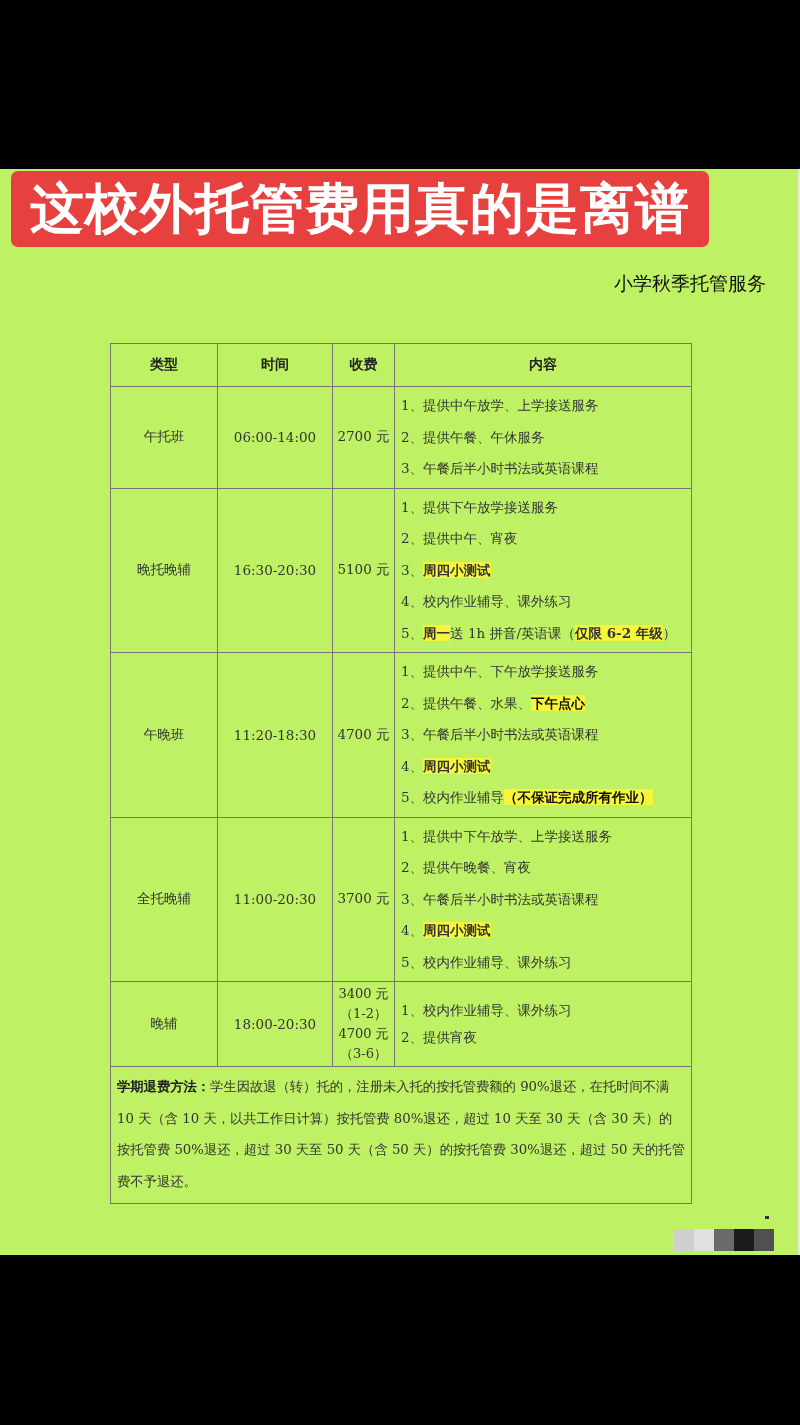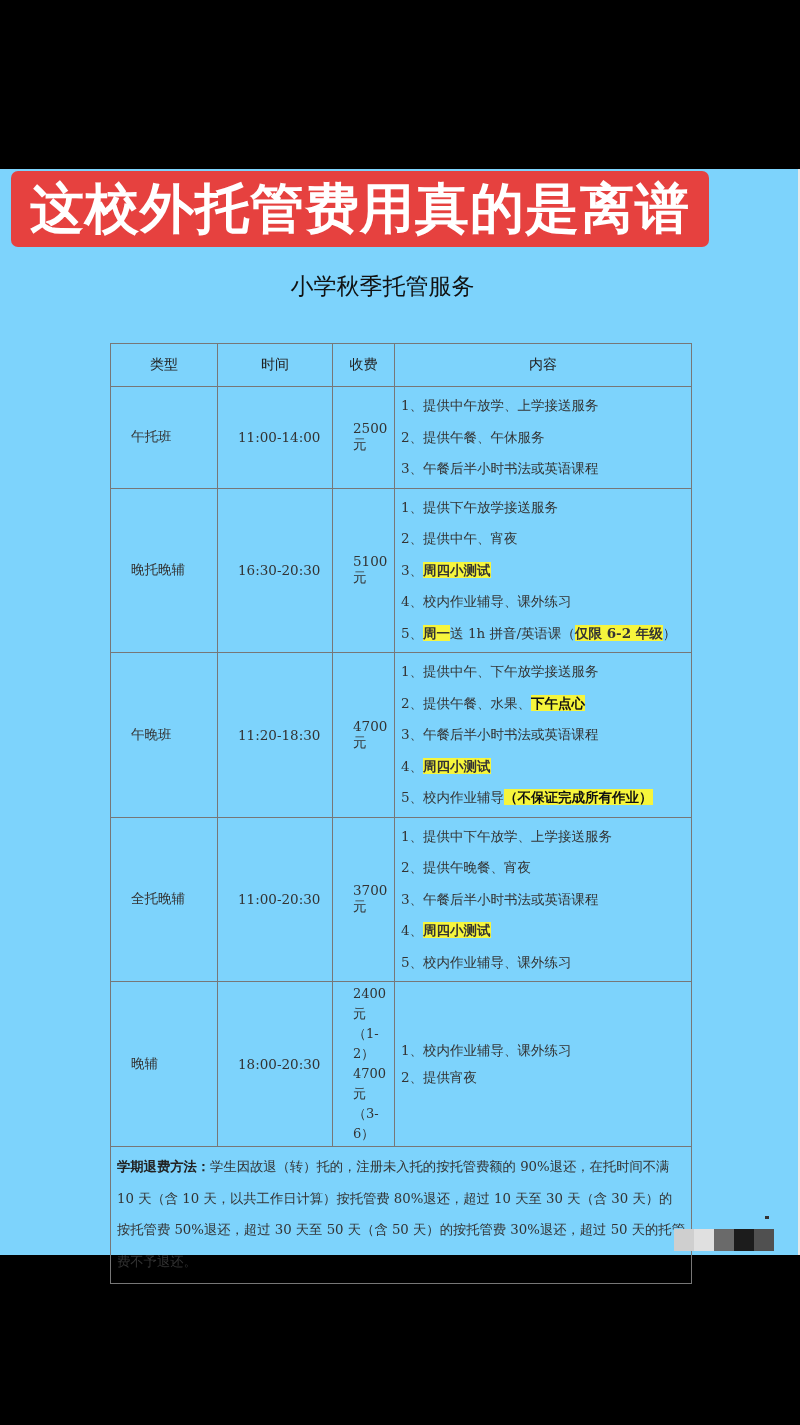--- a/index.html
+++ b/index.html
@@ -1,49 +1,49 @@
 <!DOCTYPE html>
 <html><head>
   <meta charset="utf-8">
   <style>
     * { box-sizing: border-box; margin: 0; padding: 0; }
     html, body { width: 800px; height: 1425px; background: #000; overflow: hidden; }
     body { position: relative; font-family: "DejaVu Serif", "Liberation Serif", serif; color: #222; }
 
     .page {
       position: absolute; left: 0; top: 169px; width: 800px; height: 1086px;
-      background: #7dd3fc; border-right: 2px solid #e8e8e8;
+      background: #bef264; border-right: 2px solid #e8e8e8;
     }
     .banner {
       position: absolute; left: 11px; top: 2px; width: 698px; height: 76px;
       background: #e6413f; border-radius: 7px;
       display: flex; align-items: center; justify-content: center;
     }
     .banner-text {
       color: #fff; font-family: "DejaVu Sans", "Liberation Sans", sans-serif;
       font-weight: bold; font-size: 54px; letter-spacing: 1px; white-space: nowrap;
       line-height: 1;
     }
     .doc-title {
-      position: absolute; left: 5px; width: 755px; top: 102px; text-align: center;
+      position: absolute; left: 11px; width: 755px; top: 102px; text-align: right;
       font-family: "DejaVu Sans", "Liberation Sans", sans-serif;
-      font-size: 23px; color: #111;
+      font-size: 19px; color: #111;
     }
 
     table.fees {
       position: absolute; left: 110px; top: 174px; width: 581px;
       border-collapse: collapse; table-layout: fixed;
       font-size: 13.5px; color: #333;
     }
     table.fees th, table.fees td { border: 1.2px solid #777; }
     table.fees th {
       height: 43px; font-family: "DejaVu Sans", "Liberation Sans", sans-serif;
-      font-weight: normal; font-size: 14px; color: #222; text-align: center;
+      font-weight: bold; font-size: 14px; color: #222; text-align: center;
     }
-    td.c { vertical-align: middle; padding-left: 20px; }
+    td.c { text-align: center; vertical-align: middle; }
     td.content { padding: 3px 0 3px 6px; vertical-align: middle; margin-top: 12px; }
     .item { line-height: 31.5px; white-space: nowrap; font-size: 13.5px; }
     .fee-multi { line-height: 20px; font-size: 13px; padding: 2px 0; }
     .hl { background: #f6f53c; font-weight: bold; }
     .hl-bold { background: #f6f53c; font-family: "DejaVu Sans", "Liberation Sans", sans-serif; font-weight: bold; color: #111; text-align: center; }
 
     td.policy {
       padding: 4px 6px 6px 6px; line-height: 31.5px; font-size: 13.3px; color: #333;
     }
     .policy-label { font-family: Liberation Sans, sans-serif; font-weight: bold; color: #222; }
@@ -74,22 +74,22 @@
     <tbody>
         <tr>
       <th>类型</th>
       <th>时间</th>
       <th>收费</th>
       <th>内容</th>
     </tr>
 
     <tr style="height:95px">
       <td class="c">午托班</td>
-      <td class="c">11:00-14:00</td>
-      <td class="c">2500 元</td>
+      <td class="c">06:00-14:00</td>
+      <td class="c">2700 元</td>
       <td class="content">
         <div class="item"><span>1、</span><span>提供中午放学、上学接送服务</span></div>
         <div class="item"><span>2、</span><span>提供午餐、午休服务</span></div>
         <div class="item"><span>3、</span><span>午餐后半小时书法或英语课程</span></div>
       </td>
     </tr>
 
     <tr style="height:157px">
       <td class="c">晚托晚辅</td>
       <td class="c">16:30-20:30</td>
@@ -126,21 +126,21 @@
         <div class="item"><span>3、</span><span>午餐后半小时书法或英语课程</span></div>
         <div class="item"><span>4、</span><span class="hl">周四小测试</span></div>
         <div class="item"><span>5、</span><span>校内作业辅导、课外练习</span></div>
       </td>
     </tr>
 
     <tr style="height:85px">
       <td class="c">晚辅</td>
       <td class="c">18:00-20:30</td>
       <td class="c fee-multi">
-        <div>2400 元</div>
+        <div>3400 元</div>
         <div>（1-2）</div>
         <div>4700 元</div>
         <div>（3-6）</div>
       </td>
       <td class="content">
         <div class="item" style="line-height:27px"><span>1、</span><span>校内作业辅导、课外练习</span></div>
         <div class="item" style="line-height:27px"><span>2、</span><span>提供宵夜</span></div>
       </td>
     </tr>
 

